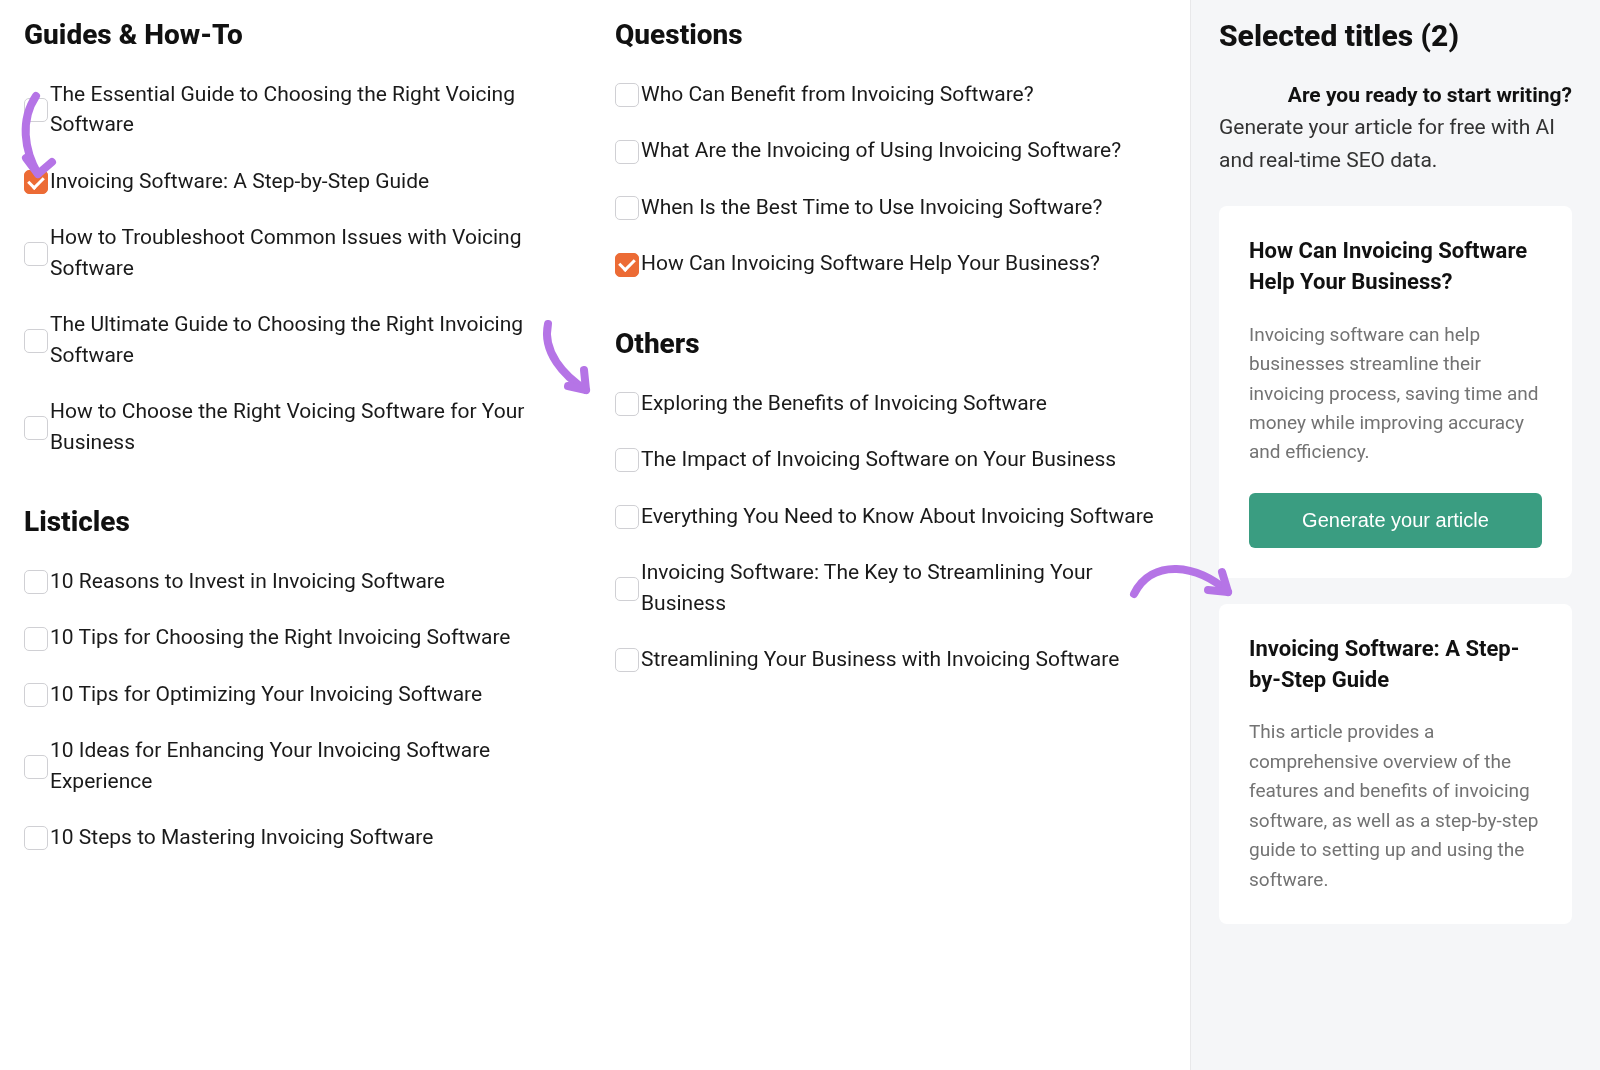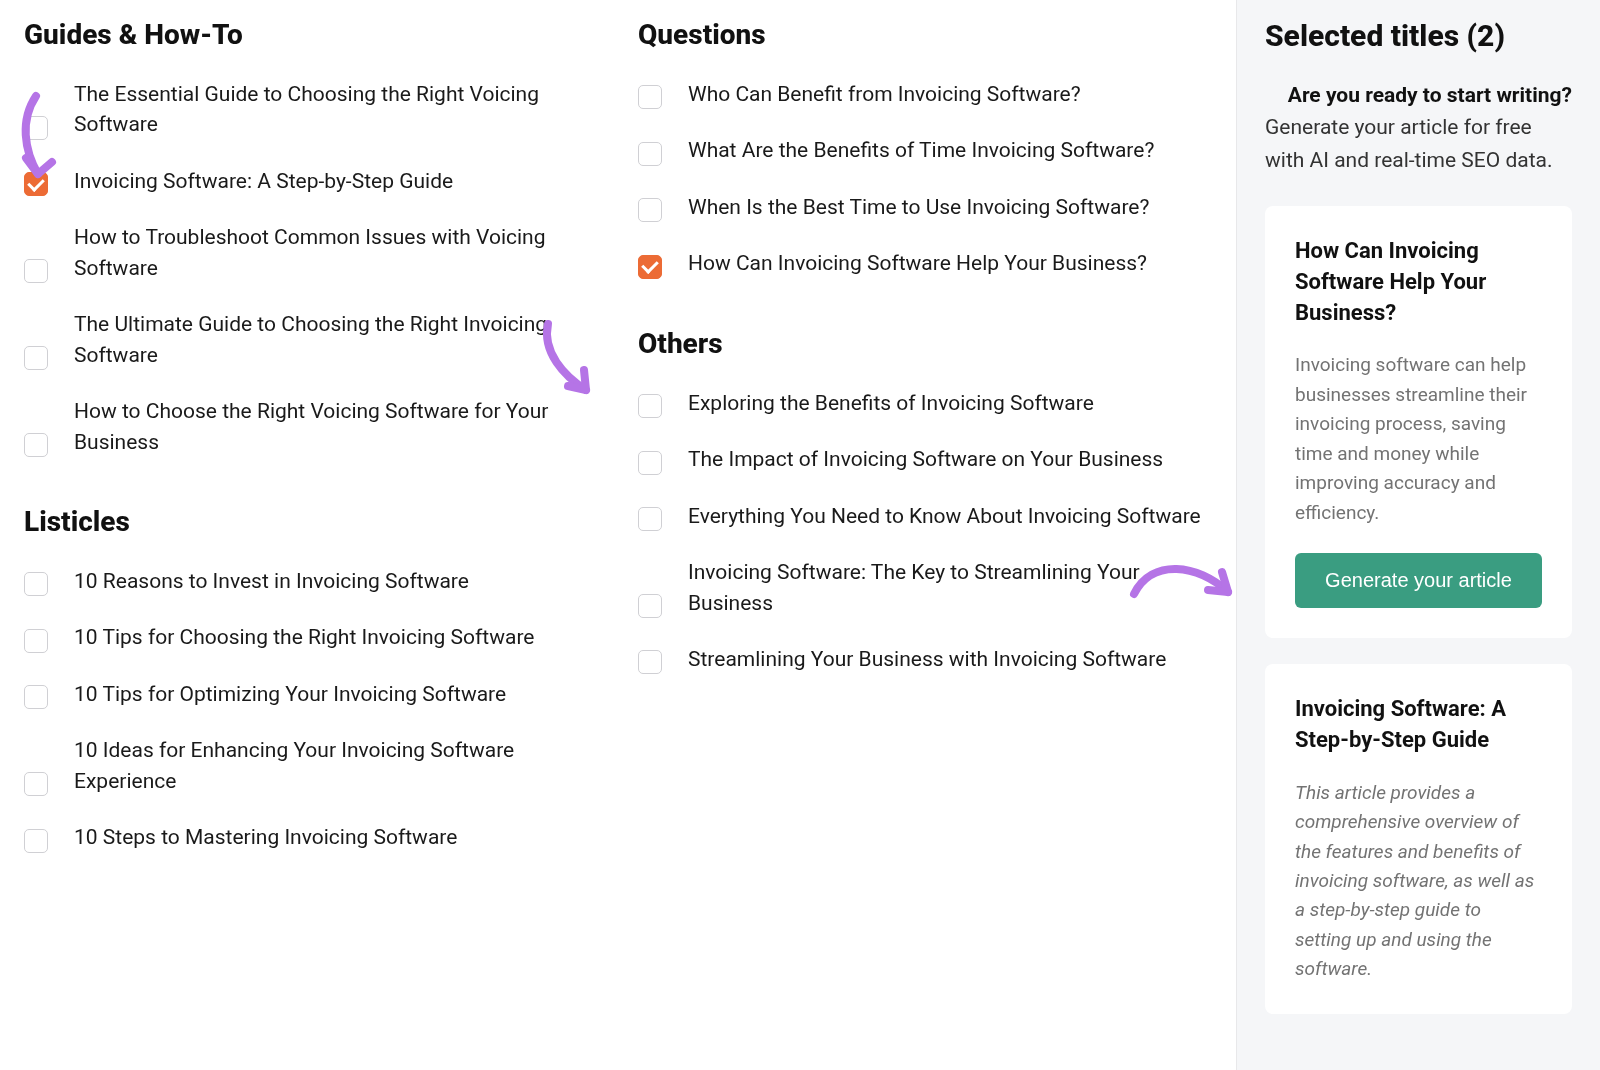--- a/index.html
+++ b/index.html
@@ -34,22 +34,22 @@
     color: #111;
     margin-bottom: 28px;
   }
   .items {
     display: flex;
     flex-direction: column;
     gap: 26px;
   }
   .item {
     display: flex;
-    align-items: flex-end;
-    gap: 26px;
+    align-items: center;
+    gap: 2px;
   }
   .checkbox {
     flex-shrink: 0;
     width: 24px;
     height: 24px;
     border: 1.5px solid #d0d0d4;
     border-radius: 5px;
     background: #fff;
     margin-top: 2px;
     cursor: pointer;
@@ -70,21 +70,21 @@
     transform: rotate(45deg) translate(-1px,-1px);
   }
   .item-label {
     font-size: 21px;
     line-height: 1.45;
     color: #1a1a1a;
     font-weight: 400;
   }
 
   .sidebar {
-    width: 364px;
+    width: 410px;
     background: #f5f6f8;
     padding: 18px 28px 24px 28px;
     border-left: 1px solid #e8e8ea;
   }
   .sidebar-title {
     font-size: 30px;
     font-weight: 800;
     color: #111;
     margin-bottom: 30px;
   }
@@ -205,21 +205,21 @@
 
       <div class="section">
         <h2 class="section-title">Questions</h2>
         <div class="items">
           <div class="item">
             <div class="checkbox"></div>
             <div class="item-label">Who Can Benefit from Invoicing Software?</div>
           </div>
           <div class="item">
             <div class="checkbox"></div>
-            <div class="item-label">What Are the Benefits of Time Invoicing Software?</div>
+            <div class="item-label">What Are the Invoicing of Using Invoicing Software?</div>
           </div>
           <div class="item">
             <div class="checkbox"></div>
             <div class="item-label">When Is the Best Time to Use Invoicing Software?</div>
           </div>
           <div class="item">
             <div class="checkbox checked"></div>
             <div class="item-label">How Can Invoicing Software Help Your Business?</div>
           </div>
         </div>
@@ -260,21 +260,21 @@
     <div class="sidebar-prompt-text">Generate your article for free with AI and real-time SEO data.</div>
 
     <div class="card">
       <div class="card-title">How Can Invoicing Software Help Your Business?</div>
       <div class="card-desc">Invoicing software can help businesses streamline their invoicing process, saving time and money while improving accuracy and efficiency.</div>
       <button class="btn-generate">Generate your article</button>
     </div>
 
     <div class="card">
       <div class="card-title">Invoicing Software: A Step-by-Step Guide</div>
-      <div class="card-desc" style="margin-bottom:0;font-style:italic;">This article provides a comprehensive overview of the features and benefits of invoicing software, as well as a step-by-step guide to setting up and using the software.</div>
+      <div class="card-desc" style="margin-bottom:0;">This article provides a comprehensive overview of the features and benefits of invoicing software, as well as a step-by-step guide to setting up and using the software.</div>
     </div>
   </div>
 </div>
 
 <svg class="arrow" style="left:8px; top:90px;" width="60" height="100" viewBox="0 0 60 100">
   <path d="M28 6 C 12 30, 16 60, 30 84" stroke="#b574e6" stroke-width="8" fill="none" stroke-linecap="round"></path>
   <path d="M30 84 L18 68 M30 84 L44 72" stroke="#b574e6" stroke-width="8" fill="none" stroke-linecap="round"></path>
 </svg>
 
 <svg class="arrow" style="left:538px; top:316px;" width="70" height="90" viewBox="0 0 70 90">

